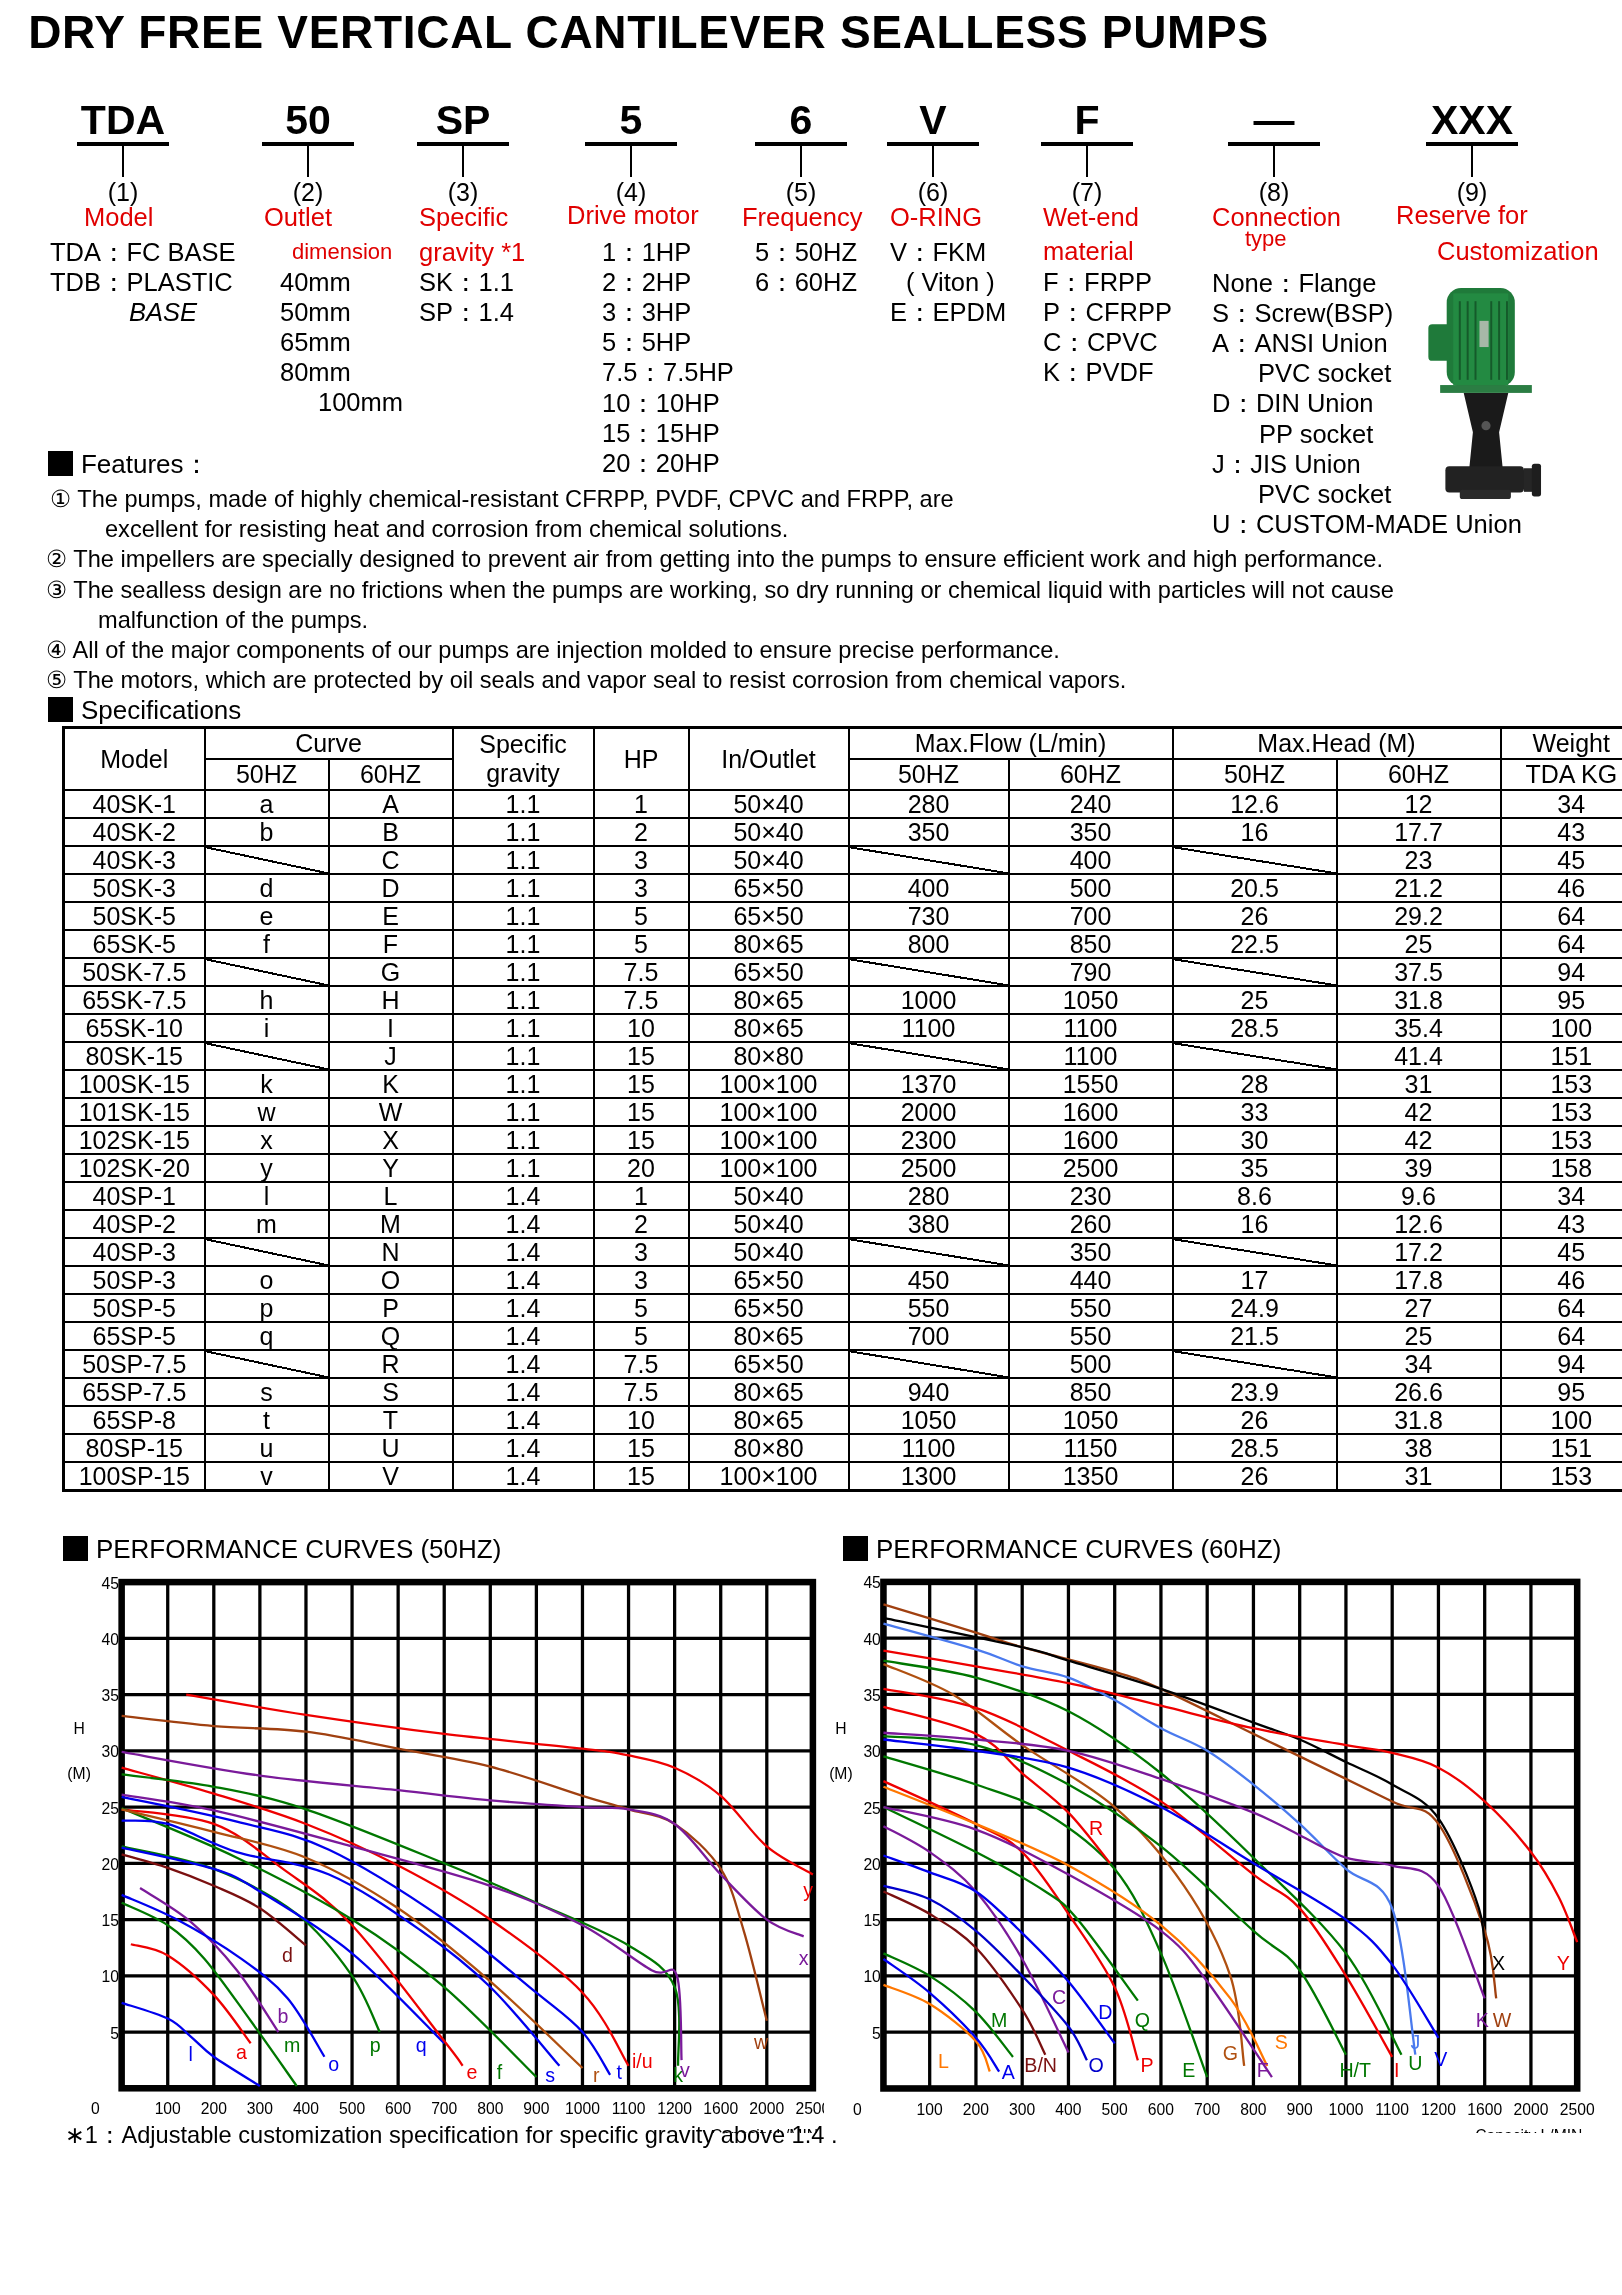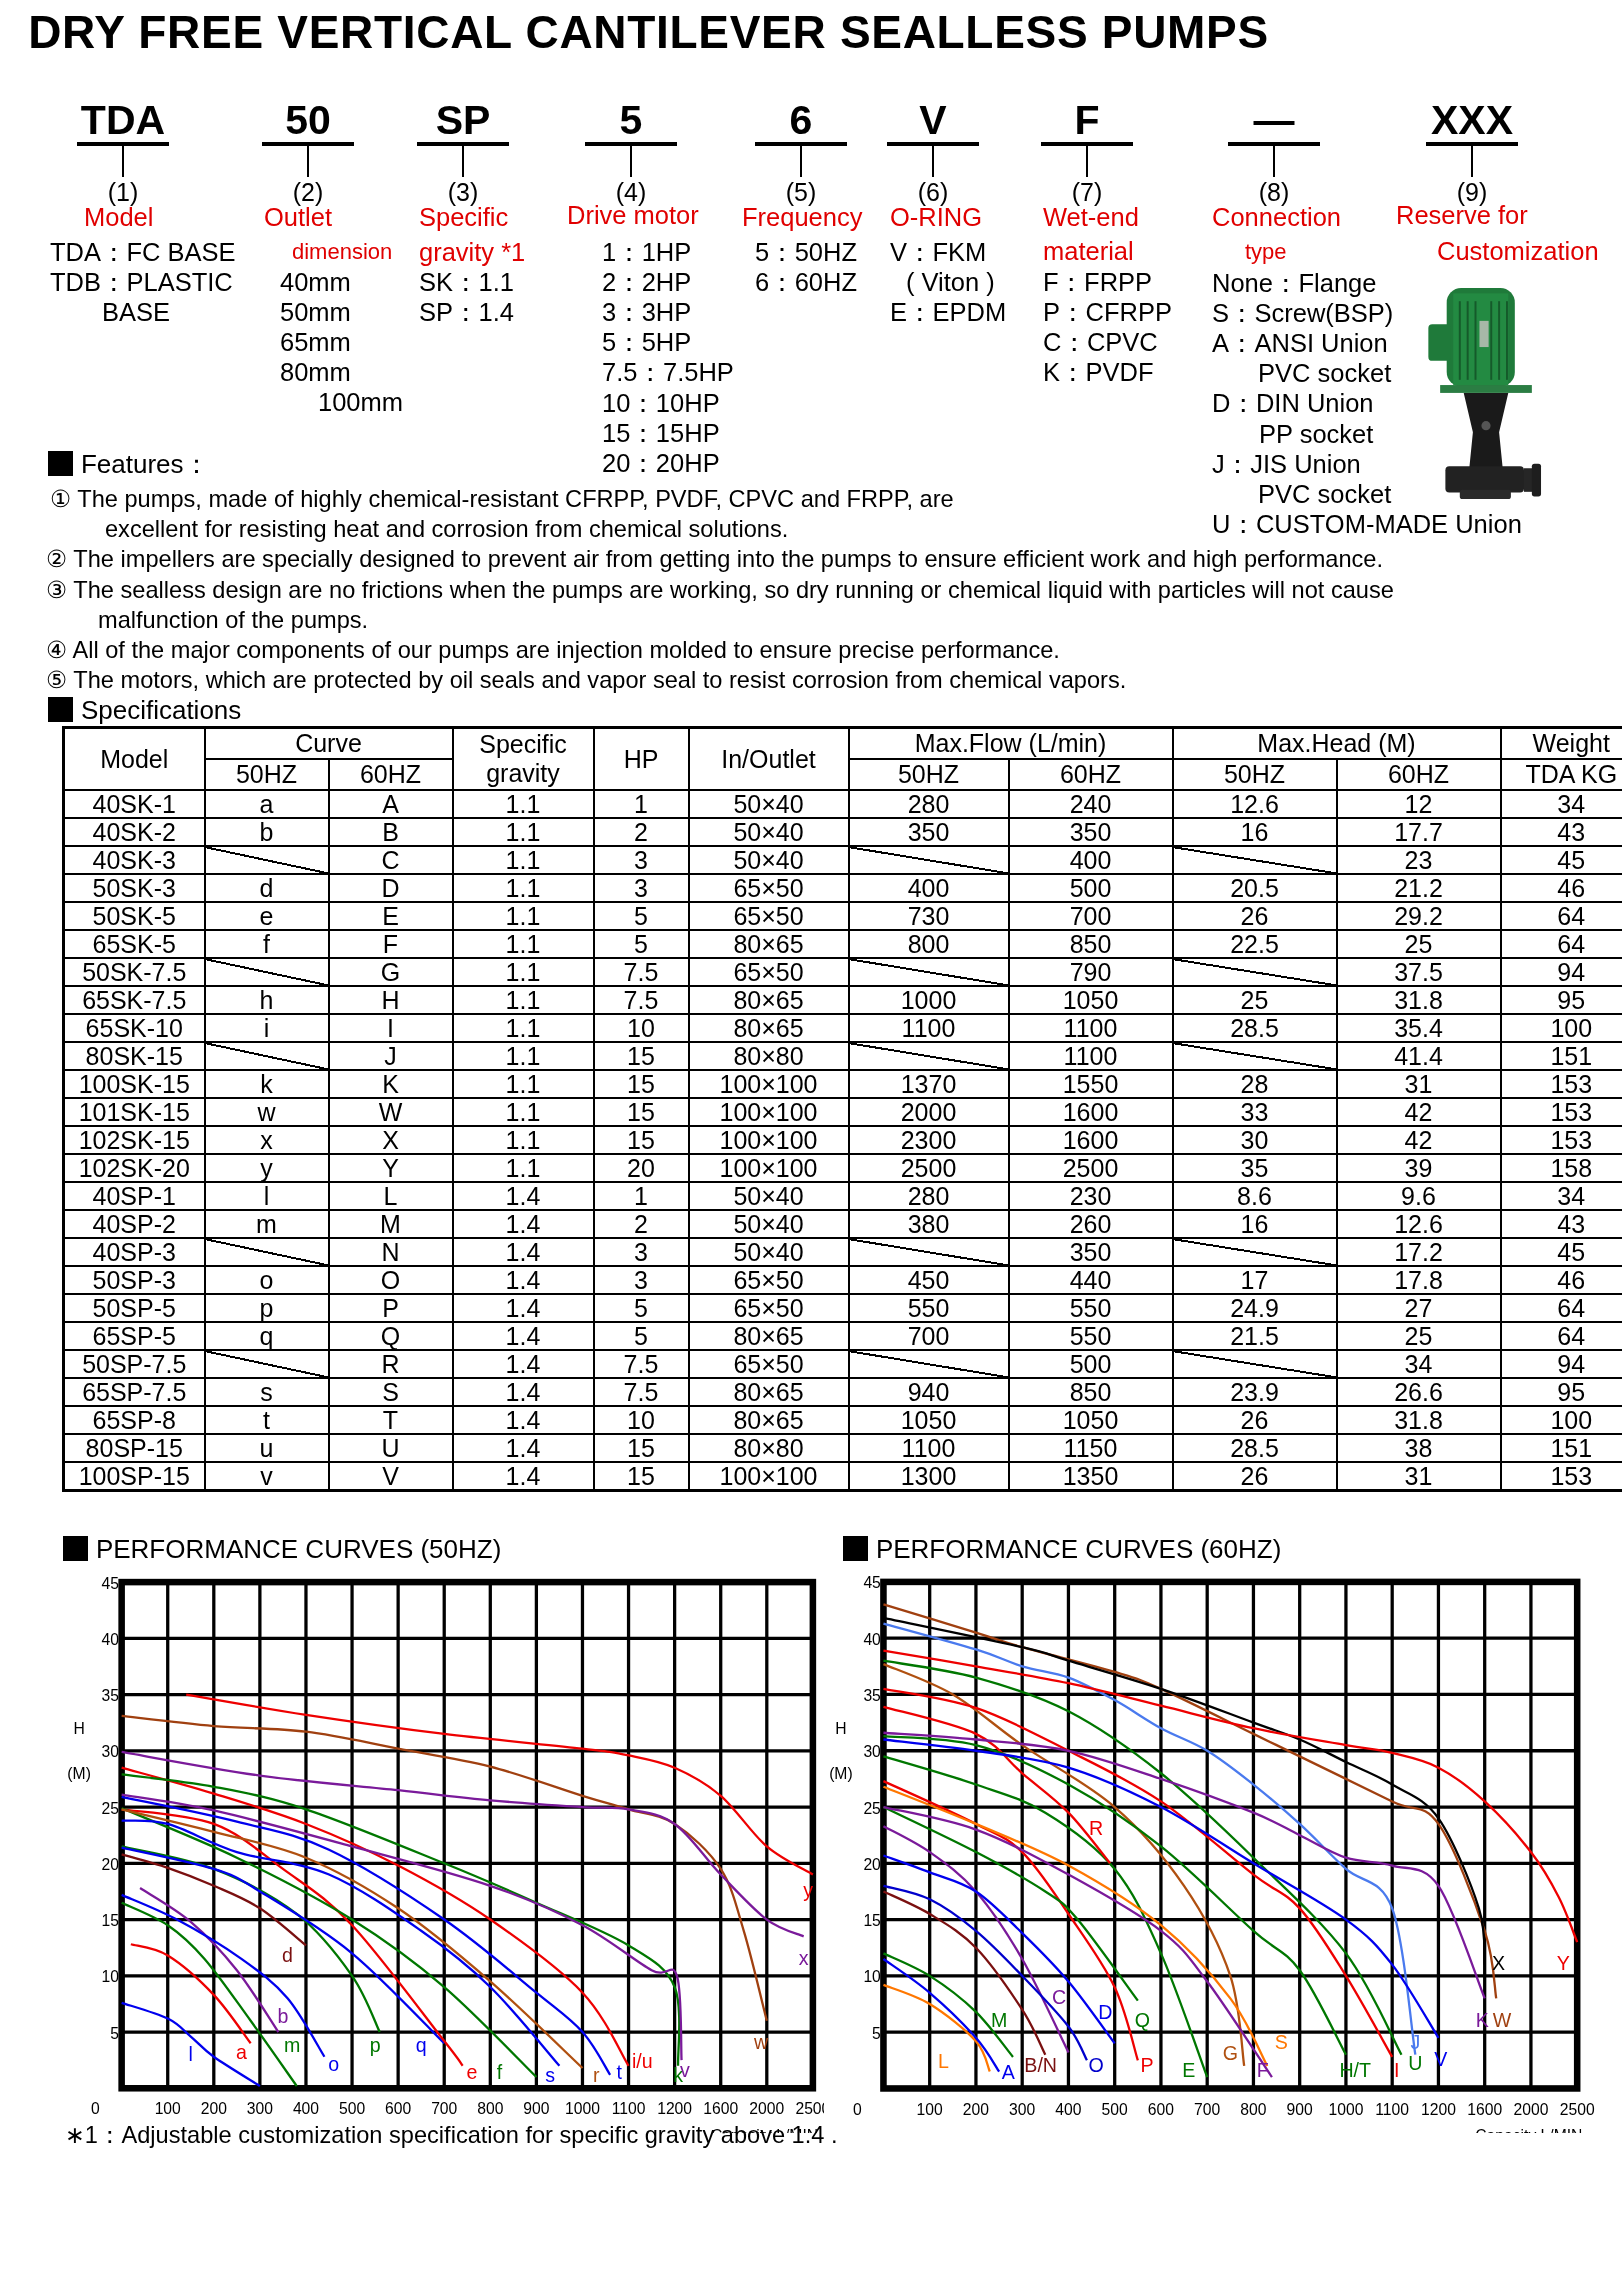--- a/index.html
+++ b/index.html
@@ -84,21 +84,21 @@
       <div class="c">XXX</div>
       <div class="ul"></div>
       <div class="stem"></div>
       <div class="n">(9)</div>
     </div>
   </div>
 
 <div class="lab red" style="left:84px;top:202px;">Model</div>
 <div class="lab" style="left:50px;top:237px;">TDA：FC BASE</div>
 <div class="lab" style="left:50px;top:267px;">TDB：PLASTIC</div>
-<div class="lab" style="left:102px;top:297px;">BASE</div>
+<div class="lab" style="left:129px;top:297px;font-style:italic;">BASE</div>
 
 <div class="lab red" style="left:264px;top:202px;">Outlet</div>
 <div class="lab red" style="left:264px;top:237px;font-size:22px;margin-left:28px;">dimension</div>
 <div id="outlet-list" class="abs" style="left:280px;top:267px;">
     <div class="lab" style="top: 0px; left: 0px;">40mm</div>
     <div class="lab" style="top: 30px; left: 0px;">50mm</div>
     <div class="lab" style="top: 60px; left: 0px;">65mm</div>
     <div class="lab" style="top: 90px; left: 0px;">80mm</div>
     <div class="lab" style="top: 120px; left: 0px; margin-left: 38px;">100mm</div>
   </div>
@@ -136,21 +136,21 @@
 <div class="lab red" style="left:1043px;top:202px;">Wet-end</div>
 <div class="lab red" style="left:1043px;top:236px;">material</div>
 <div id="wetend-list" class="abs" style="left:1043px;top:267px;">
     <div class="lab" style="top: 0px; left: 0px;">F：FRPP</div>
     <div class="lab" style="top: 30px; left: 0px;">P：CFRPP</div>
     <div class="lab" style="top: 60px; left: 0px;">C：CPVC</div>
     <div class="lab" style="top: 90px; left: 0px;">K：PVDF</div>
   </div>
 
 <div class="lab red" style="left:1212px;top:202px;">Connection</div>
-<div class="lab red" style="left:1245px;top:237px;font-size:22px;text-align:center;">type</div>
+<div class="lab red" style="left:1245px;top:224px;font-size:22px;text-align:center;">type</div>
 <div id="conn-list" class="abs" style="left:1212px;top:268px;">
     <div class="lab" style="top: 0px; left: 0px;">None：Flange</div>
     <div class="lab" style="top: 30px; left: 0px;">S：Screw(BSP)</div>
     <div class="lab" style="top: 60px; left: 0px;">A：ANSI Union</div>
     <div class="lab" style="top: 90px; left: 46px;">PVC socket</div>
     <div class="lab" style="top: 120px; left: 0px;">D：DIN Union</div>
     <div class="lab" style="top: 151px; left: 47px;">PP socket</div>
     <div class="lab" style="top: 181px; left: 0px;">J：JIS Union</div>
     <div class="lab" style="top: 211px; left: 46px;">PVC socket</div>
     <div class="lab" style="top: 241px; left: 0px;">U：CUSTOM-MADE Union</div>

